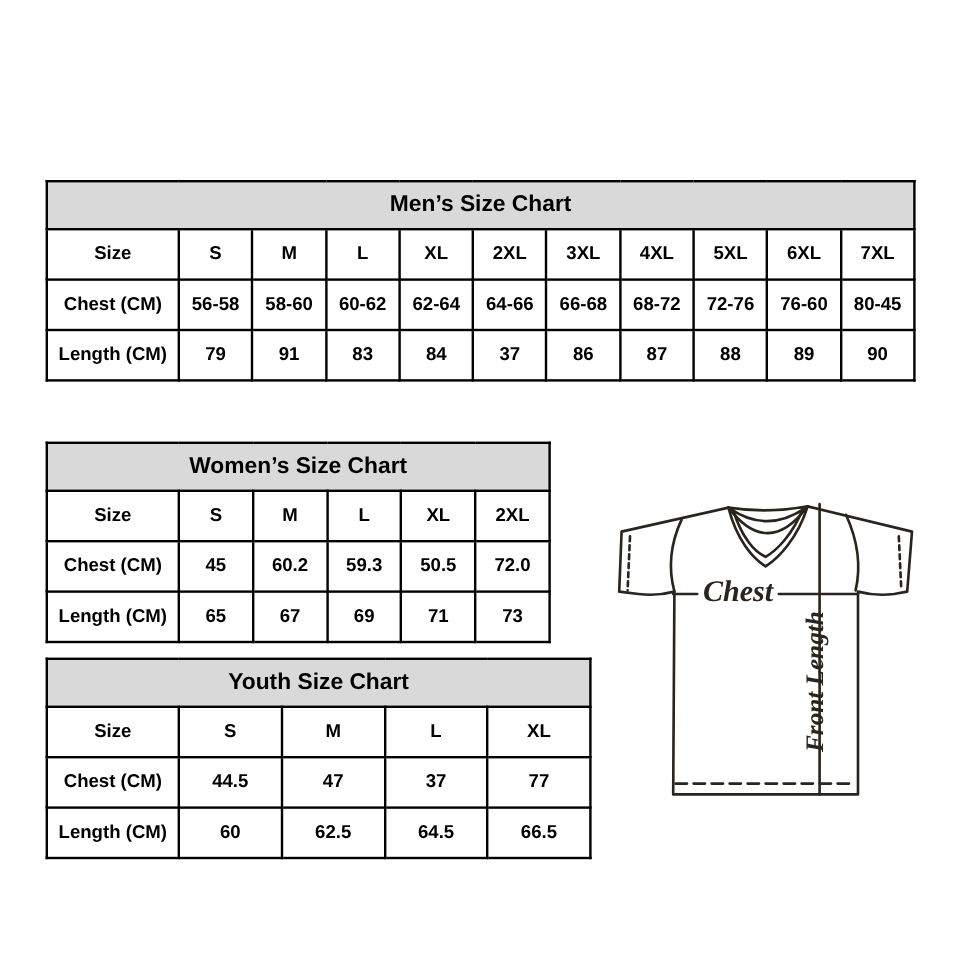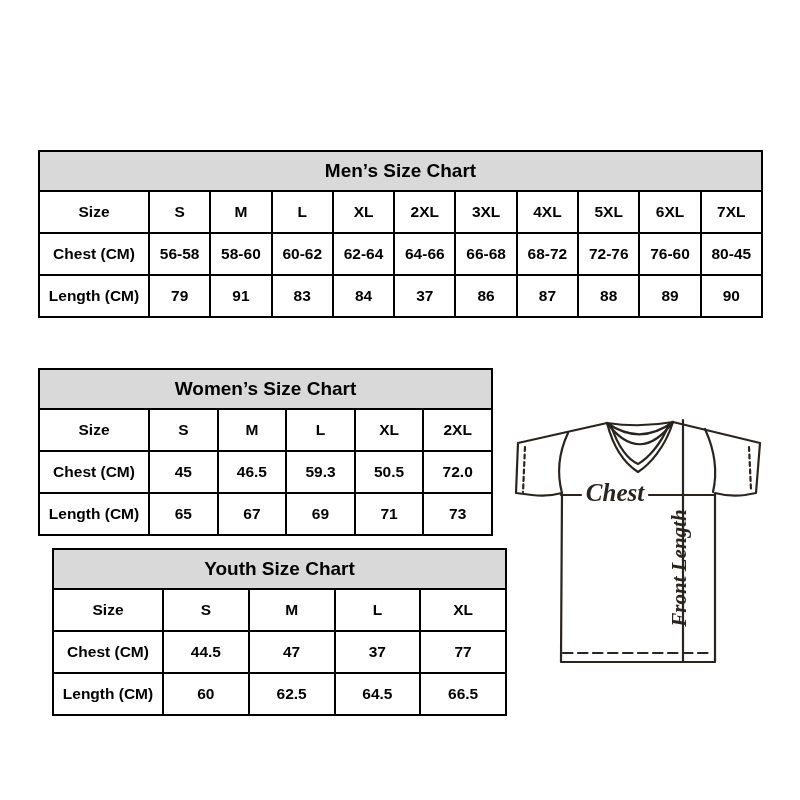--- a/index.html
+++ b/index.html
@@ -20,22 +20,22 @@
     background:var(--header-bg,#d9d9d9);
     border:2px solid var(--border-color,#000);
     font-size:19px;height:38px;padding:0;text-align:center;vertical-align:middle;
   }
   table.sizes td{
     border:2px solid var(--border-color,#000);
     font-size:15.5px;height:40px;padding:0;text-align:center;vertical-align:middle;
   }
   col.label-col{width:110px;}
   .mens  {left:38px;top:150px;width:725px;}
-  .womens{left:38px;top:368px;width:455px;}
-  .youth {left:52px;top:548px;width:455px;}
+  .womens{left:38px;top:368px;width:421px;}
+  .youth {left:38px;top:548px;width:455px;}
   .jersey{position:absolute;left:500px;top:400px;}
   .jersey-label{
     font-family:"Liberation Serif",serif;font-style:italic;font-weight:bold;
     font-size:25px;fill:var(--jersey-line,#2a241f);
   }
   .jersey-label.fl{font-size:21px;}
 </style>
 </head>
 <body>
 
@@ -110,21 +110,21 @@
           <td>Size</td>
           <td>S</td>
           <td>M</td>
           <td>L</td>
           <td>XL</td>
           <td>2XL</td>
         </tr>
         <tr>
           <td>Chest (CM)</td>
           <td>45</td>
-          <td>46.5</td>
+          <td>60.2</td>
           <td>59.3</td>
           <td>50.5</td>
           <td>72.0</td>
         </tr>
         <tr>
           <td>Length (CM)</td>
           <td>65</td>
           <td>67</td>
           <td>69</td>
           <td>71</td>

